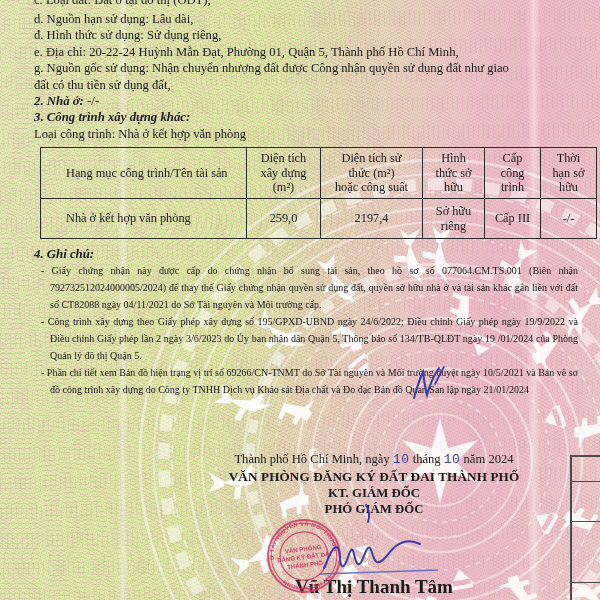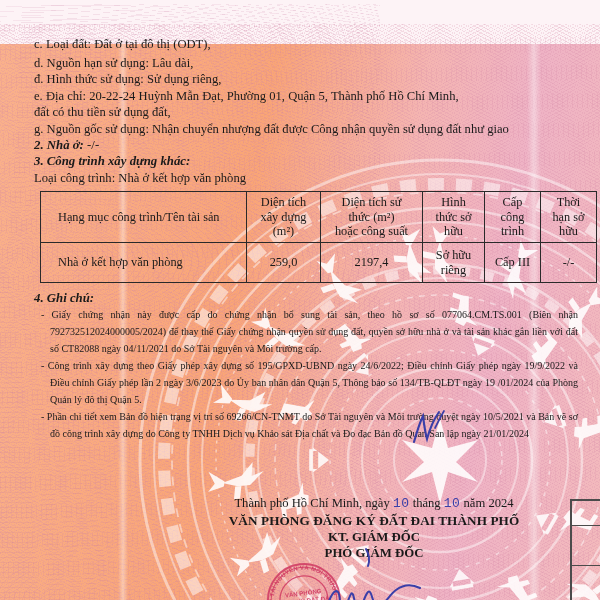--- a/index.html
+++ b/index.html
@@ -8,22 +8,21 @@
     width: 600px; height: 600px;
     position: relative; overflow: hidden;
     background: #fdf3f6;
     font-family: "Liberation Serif", "DejaVu Serif", serif;
     color: #1a1a1a;
   }
 
   
   #page {
     position: absolute; inset: 0;
-    background: #f97316;
-    margin-top: 44px;
+    background: #bef264;
   }
   
   .wash {
     position: absolute; inset: 0;
     background:
       linear-gradient(100deg,
         rgba(250,228,236,0.55) 0%,
         rgba(250,226,234,0.45) 40%,
         rgba(243,197,216,0.80) 62%,
         rgba(238,182,206,0.95) 78%,
@@ -108,21 +107,21 @@
   table.cert td, table.cert th {
     border: 1.3px solid #2a2a2a;
     font-weight: normal;
     font-size: 12.3px;
     line-height: 14.6px;
     padding: 3px 2px;
     text-align: center;
     vertical-align: middle;
   }
   table.cert th.name-col, table.cert td.name-col {
-    text-align: left; padding-left: 17px;
+    text-align: left; padding-left: 25px;
   }
   .c1 { width: 206px; } .c2 { width: 74px; } .c3 { width: 102px; }
   .c4 { width: 62px; }  .c5 { width: 56px; } .c6 { width: 56px; }
   table.cert tbody td { height: 40px; }
 
   
   .notes { margin-top: 7px; }
   .note-item {
     font-size: 10px;
     line-height: 17px;
@@ -355,22 +354,22 @@
 
     <div class="clip-top">
       <div class="line">c. Loại đất: Đất ở tại đô thị (ODT),</div>
     </div>
 
     <div style="height:11px"></div>
 
     <div class="line">d. Nguồn hạn sử dụng: Lâu dài,</div>
     <div class="line">đ. Hình thức sử dụng: Sử dụng riêng,</div>
     <div class="line">e. Địa chỉ: 20-22-24 Huỳnh Mẫn Đạt, Phường 01, Quận 5, Thành phố Hồ Chí Minh,</div>
+    <div class="line">g. Nguồn gốc sử dụng: Nhận chuyển nhượng đất được Công nhận quyền sử dụng đất như giao</div>
     <div class="line">đất có thu tiền sử dụng đất,</div>
-    <div class="line">g. Nguồn gốc sử dụng: Nhận chuyển nhượng đất được Công nhận quyền sử dụng đất như giao</div>
 
     <div class="line heading">
       <span>2. Nhà ở:</span>
       <span class="val">-/-</span>
     </div>
 
     <div class="line heading">3. Công trình xây dựng khác:</div>
     <div class="line">Loại công trình: Nhà ở kết hợp văn phòng</div>
 
     <div style="height:5px"></div>

